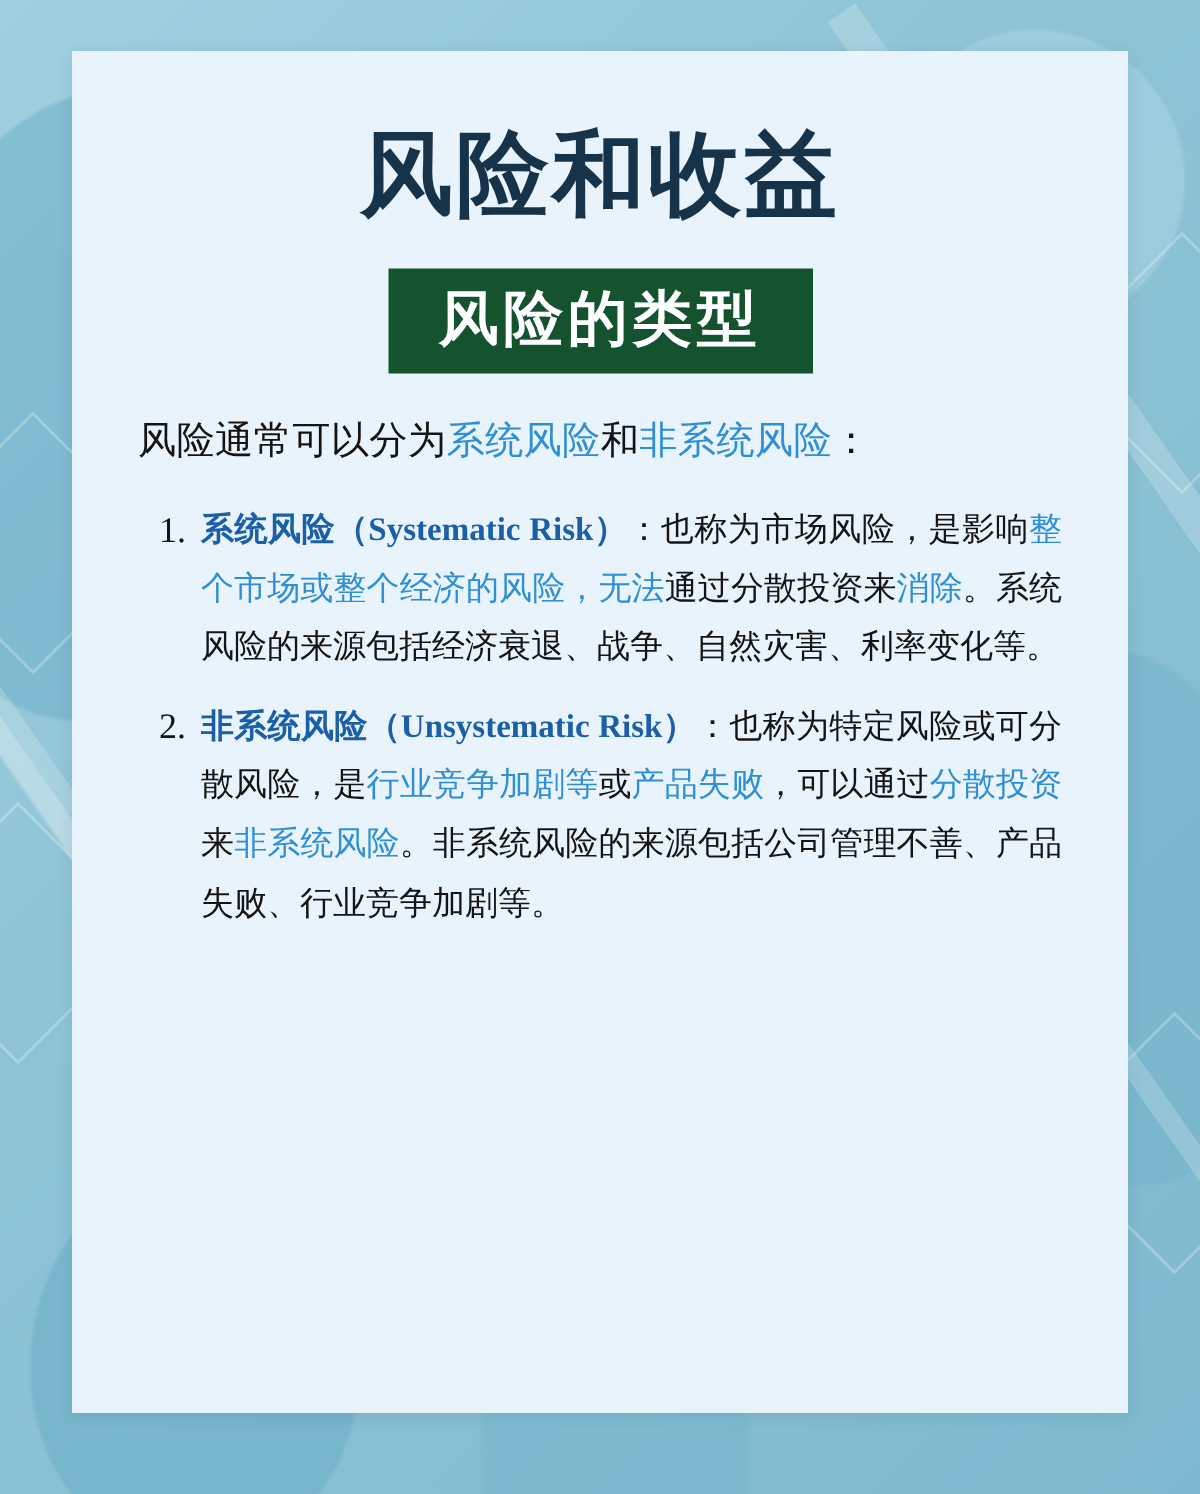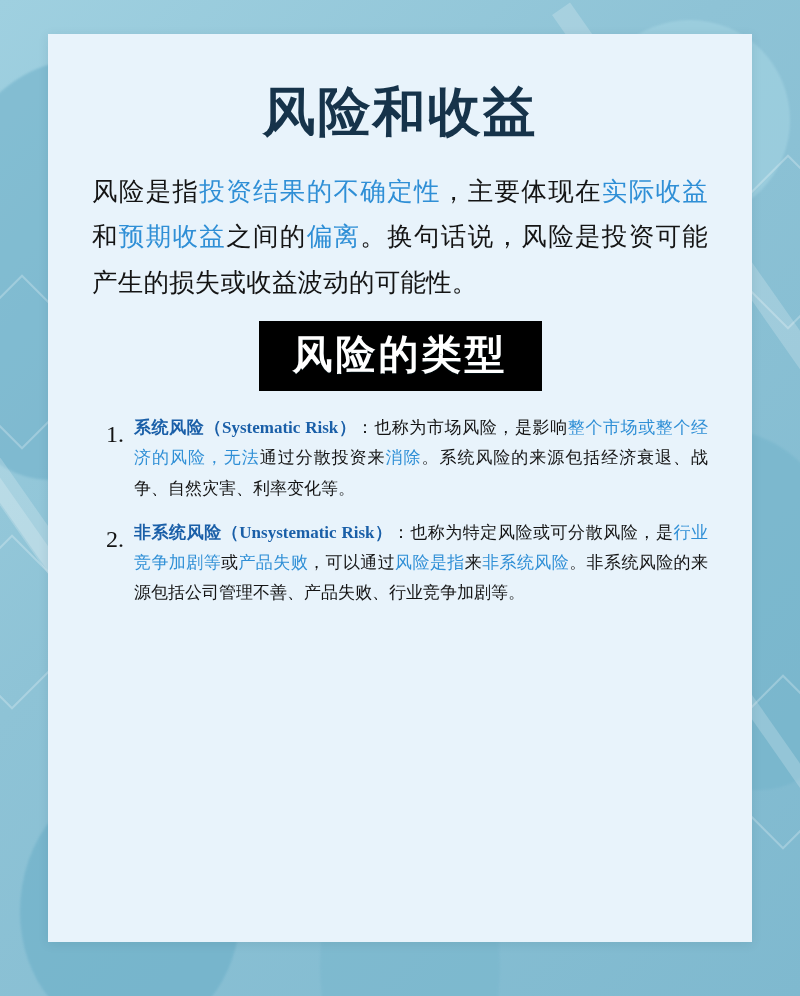--- a/index.html
+++ b/index.html
@@ -66,21 +66,21 @@
     height: 908px;
     background: #e8f3fb;
     box-shadow: 0 2px 10px rgba(20,60,80,0.10);
     box-sizing: border-box;
     padding: 26px 44px 20px 44px;
   }
   .title {
     text-align: center;
     font-family: "Liberation Serif", serif;
     font-weight: bold;
-    font-size: 53px;
+    font-size: 62px;
     line-height: 1.15;
     color: #16334a;
     letter-spacing: 2px;
     margin: 22px 0 26px 0;
   }
   .para {
     font-family: "Liberation Serif", serif;
     font-size: 25.5px;
     line-height: 1.78;
     color: #141414;
@@ -88,41 +88,41 @@
     margin: 0 0 16px 0;
     letter-spacing: 0.2px;
   }
   .hl { color: #2f8fd6; }
   .banner-wrap {
     display: flex;
     justify-content: center;
     margin: 14px 0 22px 0;
   }
   .banner {
-    background: #000000;
+    background: #14532d;
     color: #ffffff;
     font-family: "Liberation Serif", serif;
     font-weight: bold;
     font-size: 40px;
     letter-spacing: 3px;
     padding: 10px 34px 12px 34px;
     line-height: 1.2;
     text-shadow: 0 1px 0 rgba(0,80,100,0.18);
   }
   ol.list {
     margin: 6px 0 0 0;
     padding: 0 0 0 42px;
     list-style: none;
     counter-reset: item;
   }
   ol.list > li {
     position: relative;
     counter-increment: item;
     font-family: "Liberation Serif", serif;
-    font-size: 17px;
+    font-size: 22px;
     line-height: 1.78;
     color: #141414;
     text-align: justify;
     margin-bottom: 14px;
   }
   ol.list > li::before {
     content: counter(item) ".";
     position: absolute;
     left: -40px;
     top: 0;
@@ -158,25 +158,25 @@
     <div class="streak s4"></div>
     <div class="cross c1"></div>
     <div class="cross c2"></div>
     <div class="cross c3"></div>
     <div class="cross c4"></div>
   </div>
 
   <div class="card">
     <h1 class="title">风险和收益</h1>
 
-    <p class="para"><span>风险是指</span><span class="hl">投资结果的不确定性</span><span>，主要体现在</span><span class="hl">实际收益</span><span>和</span><span class="hl">预期收益</span><span>之间的</span><span class="hl">偏离</span><span>。换句话说，风险是投资可能产生的损失或收益波动的可能性。</span></p>
 
     <div class="banner-wrap">
       <div class="banner">风险的类型</div>
     </div>
 
+    <p class="para"><span>风险通常可以分为</span><span class="hl">系统风险</span><span>和</span><span class="hl">非系统风险</span><span>：</span></p>
 
     <ol class="list">
         <li><span class="term">系统风险</span><span class="term-en">（Systematic Risk）</span><span>：也称为市场风险，是影响</span><span class="hl">整个市场或整个经济的风险，无法</span><span>通过分散投资来</span><span class="hl">消除</span><span>。系统风险的来源包括经济衰退、战争、自然灾害、利率变化等。</span></li>
-        <li><span class="term">非系统风险</span><span class="term-en">（Unsystematic Risk）</span><span>：也称为特定风险或可分散风险，是</span><span class="hl">行业竞争加剧等</span><span>或</span><span class="hl">产品失败</span><span>，可以通过</span><span class="hl">风险是指</span><span>来</span><span class="hl">非系统风险</span><span>。非系统风险的来源包括公司管理不善、产品失败、行业竞争加剧等。</span></li>
+        <li><span class="term">非系统风险</span><span class="term-en">（Unsystematic Risk）</span><span>：也称为特定风险或可分散风险，是</span><span class="hl">行业竞争加剧等</span><span>或</span><span class="hl">产品失败</span><span>，可以通过</span><span class="hl">分散投资</span><span>来</span><span class="hl">非系统风险</span><span>。非系统风险的来源包括公司管理不善、产品失败、行业竞争加剧等。</span></li>
       </ol>
   </div>
 </div>
 
 </body></html>

